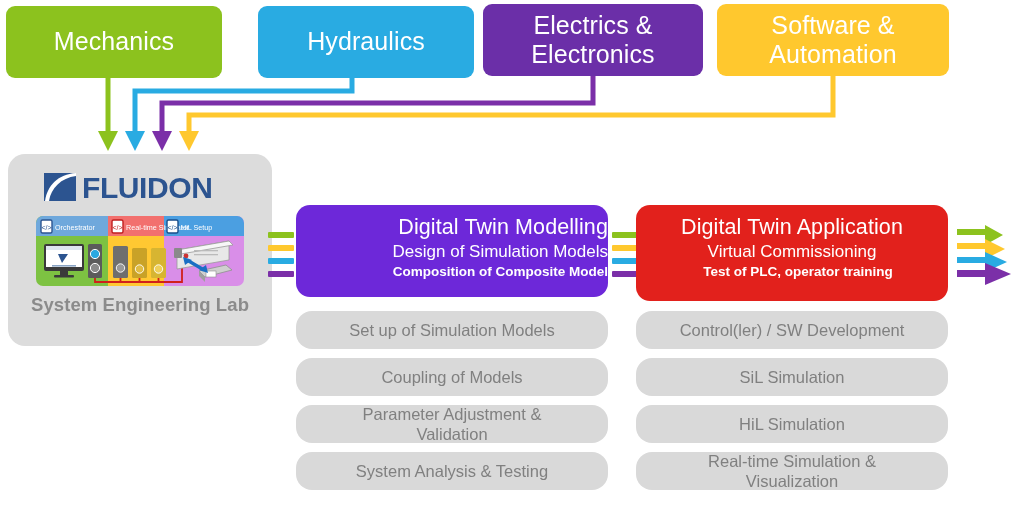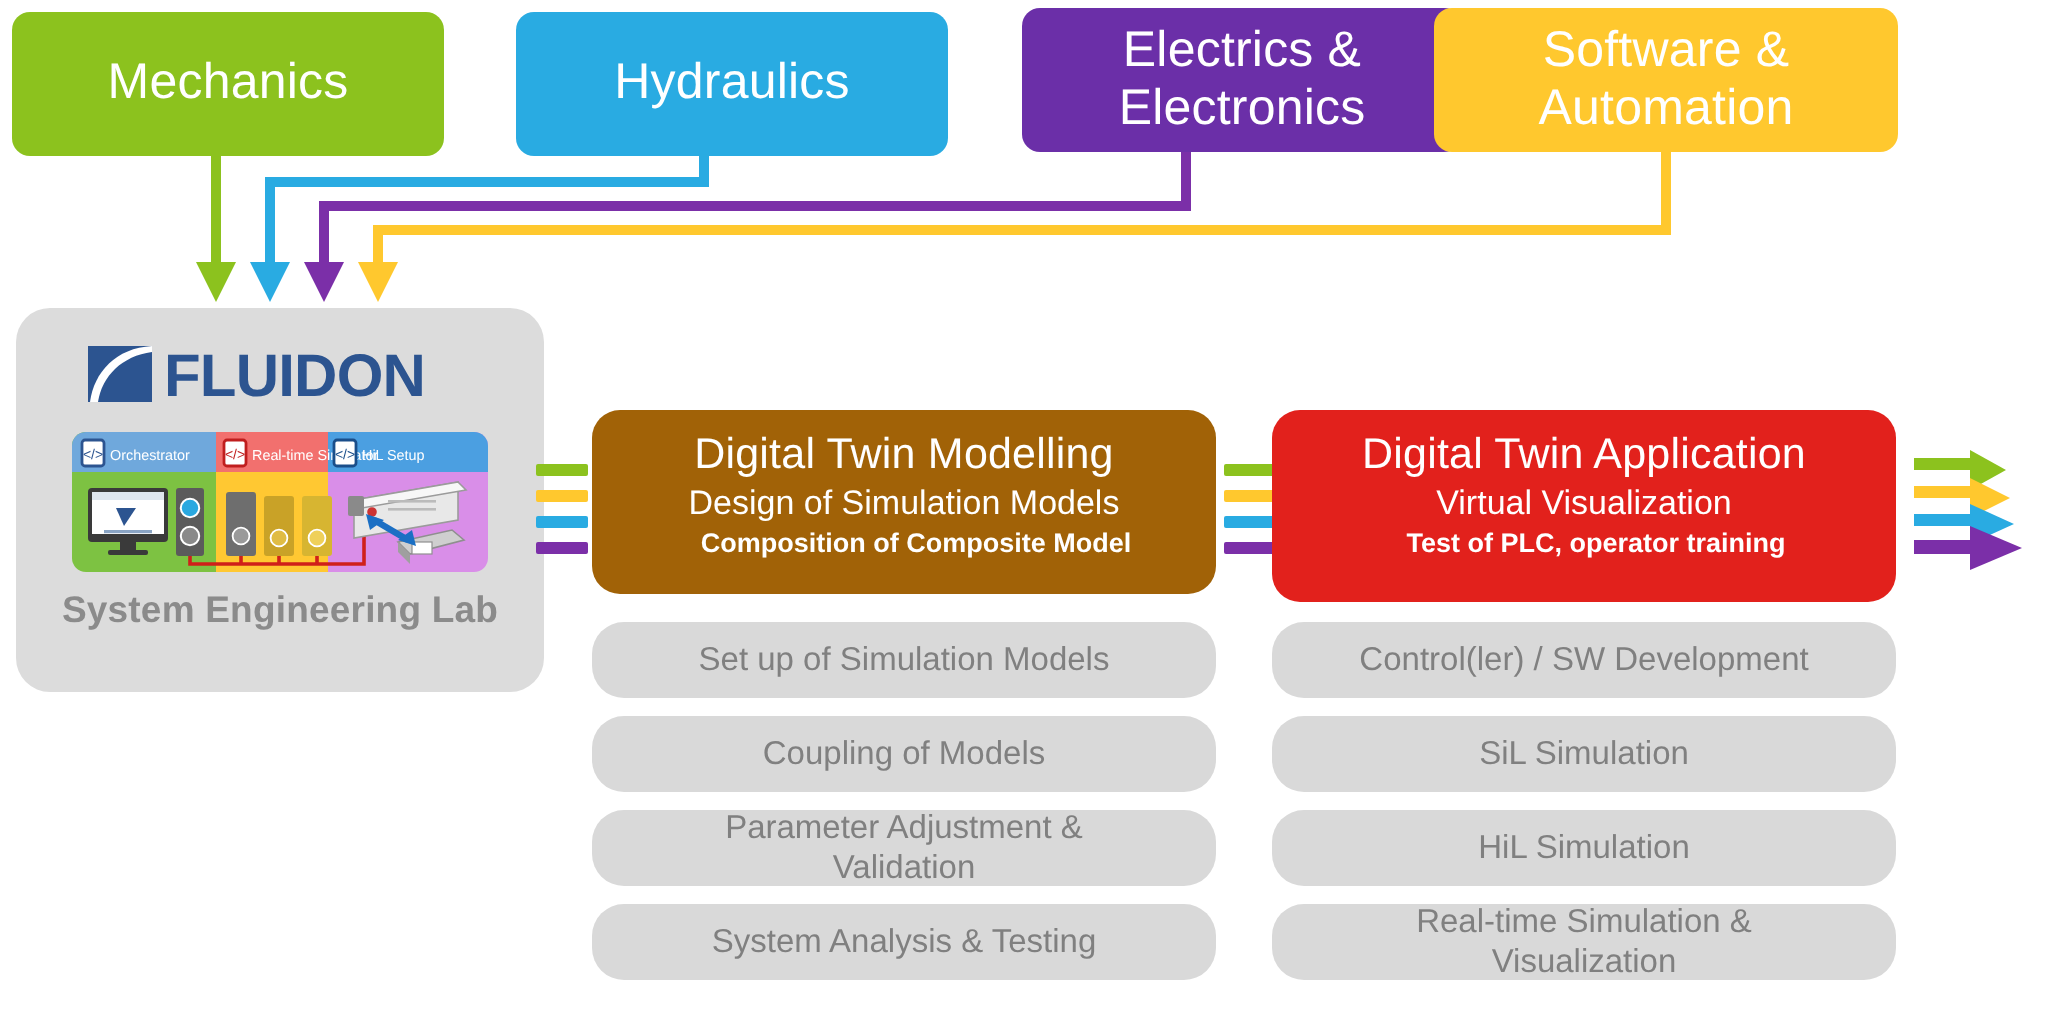--- a/index.html
+++ b/index.html
@@ -47,21 +47,21 @@
   }
   .disc-box .lbl {
     font-size: 25px;
     font-weight: 400;
     letter-spacing: 0.1px;
     white-space: pre-line;
   }
 
   #disc-0 { left: 6px;   top: 6px;  width: 216px; height: 72px; }
   #disc-1 { left: 238px; top: 6px;  width: 216px; height: 72px; margin-left: 20px; }
-  #disc-2 { left: 511px; top: 4px;  width: 220px; height: 72px; }
+  #disc-2 { left: 483px; top: 4px;  width: 220px; height: 72px; }
   #disc-3 { left: 717px; top: 4px;  width: 232px; height: 72px; }
 
   
   #lab-panel {
     position: absolute;
     left: 8px;
     top: 154px;
     width: 264px;
     height: 192px;
     background: #dcdcdc;
@@ -138,21 +138,21 @@
     margin-top: 1px;
   }
   .phase-head .t3 {
     font-size: 13.5px;
     font-weight: 700;
     line-height: 1.25;
     margin-top: 2px;
     padding-left: 12px;
   }
 
-  #phase-head-0 { left: 296px; top: 205px; width: 312px; height: 92px; background: #a16207; }
+  #phase-head-0 { left: 296px; top: 205px; width: 312px; height: 92px; background: #6d28d9; text-align: right; }
   #phase-head-1 { left: 636px; top: 205px; width: 312px; height: 96px; background: #E2211C; }
 
   
   .chip {
     position: absolute;
     background: #d9d9d9;
     border-radius: 16px;
     color: #808080;
     display: flex;
     align-items: center;
@@ -317,21 +317,21 @@
   </div>
 
   <div class="phase-head" id="phase-head-0">
     <div class="t1">Digital Twin Modelling</div>
     <div class="t2">Design of Simulation Models</div>
     <div class="t3">Composition of Composite Model</div>
   </div>
 
   <div class="phase-head" id="phase-head-1">
     <div class="t1">Digital Twin Application</div>
-    <div class="t2">Virtual Visualization</div>
+    <div class="t2">Virtual Commissioning</div>
     <div class="t3">Test of PLC, operator training</div>
   </div>
 
   <div class="chip col-left row-0">Set up of Simulation Models</div>
   <div class="chip col-left row-1">Coupling of Models</div>
   <div class="chip col-left row-2">Parameter Adjustment &amp;
 Validation</div>
   <div class="chip col-left row-3">System Analysis &amp; Testing</div>
 
   <div class="chip col-right row-0">Control(ler) / SW Development</div>

